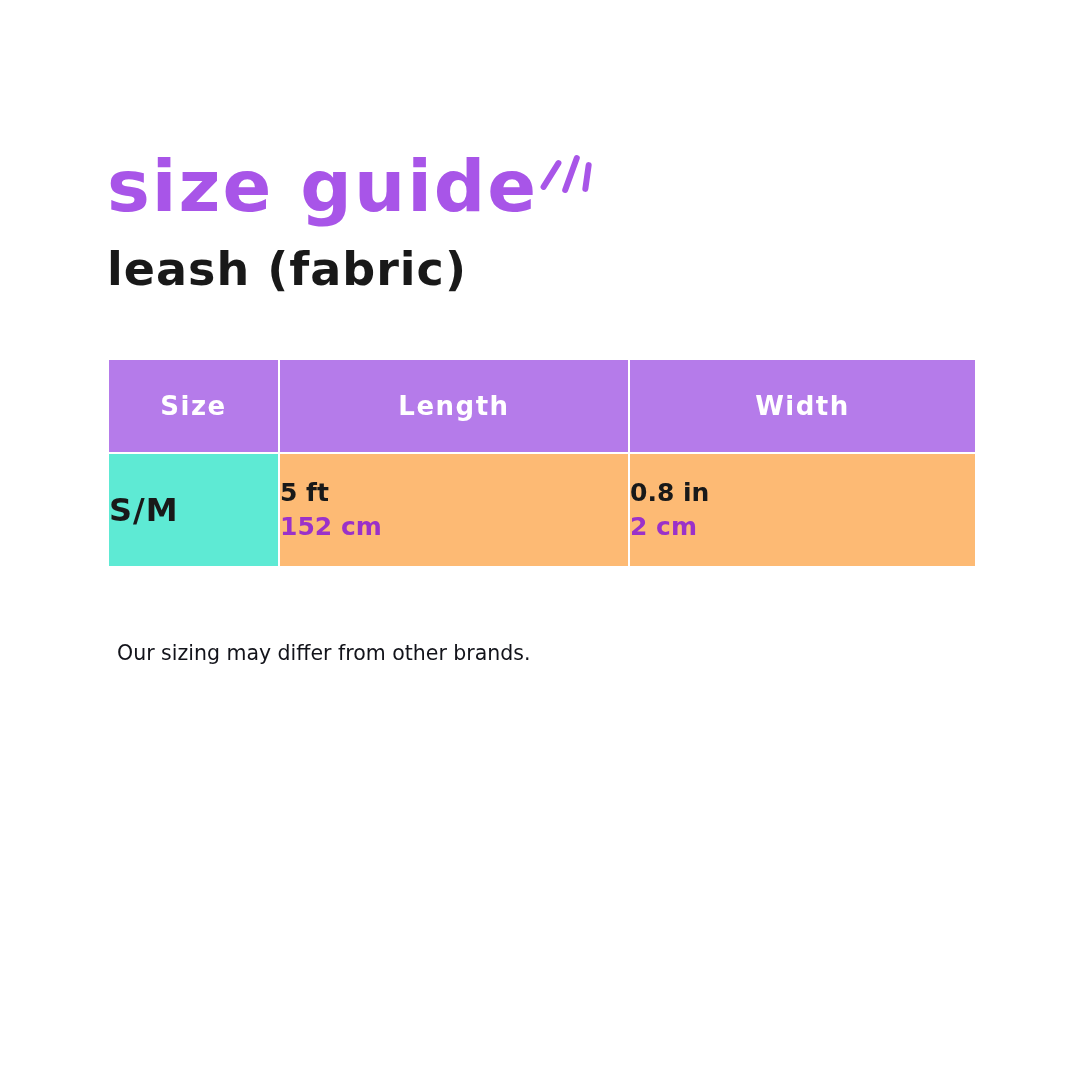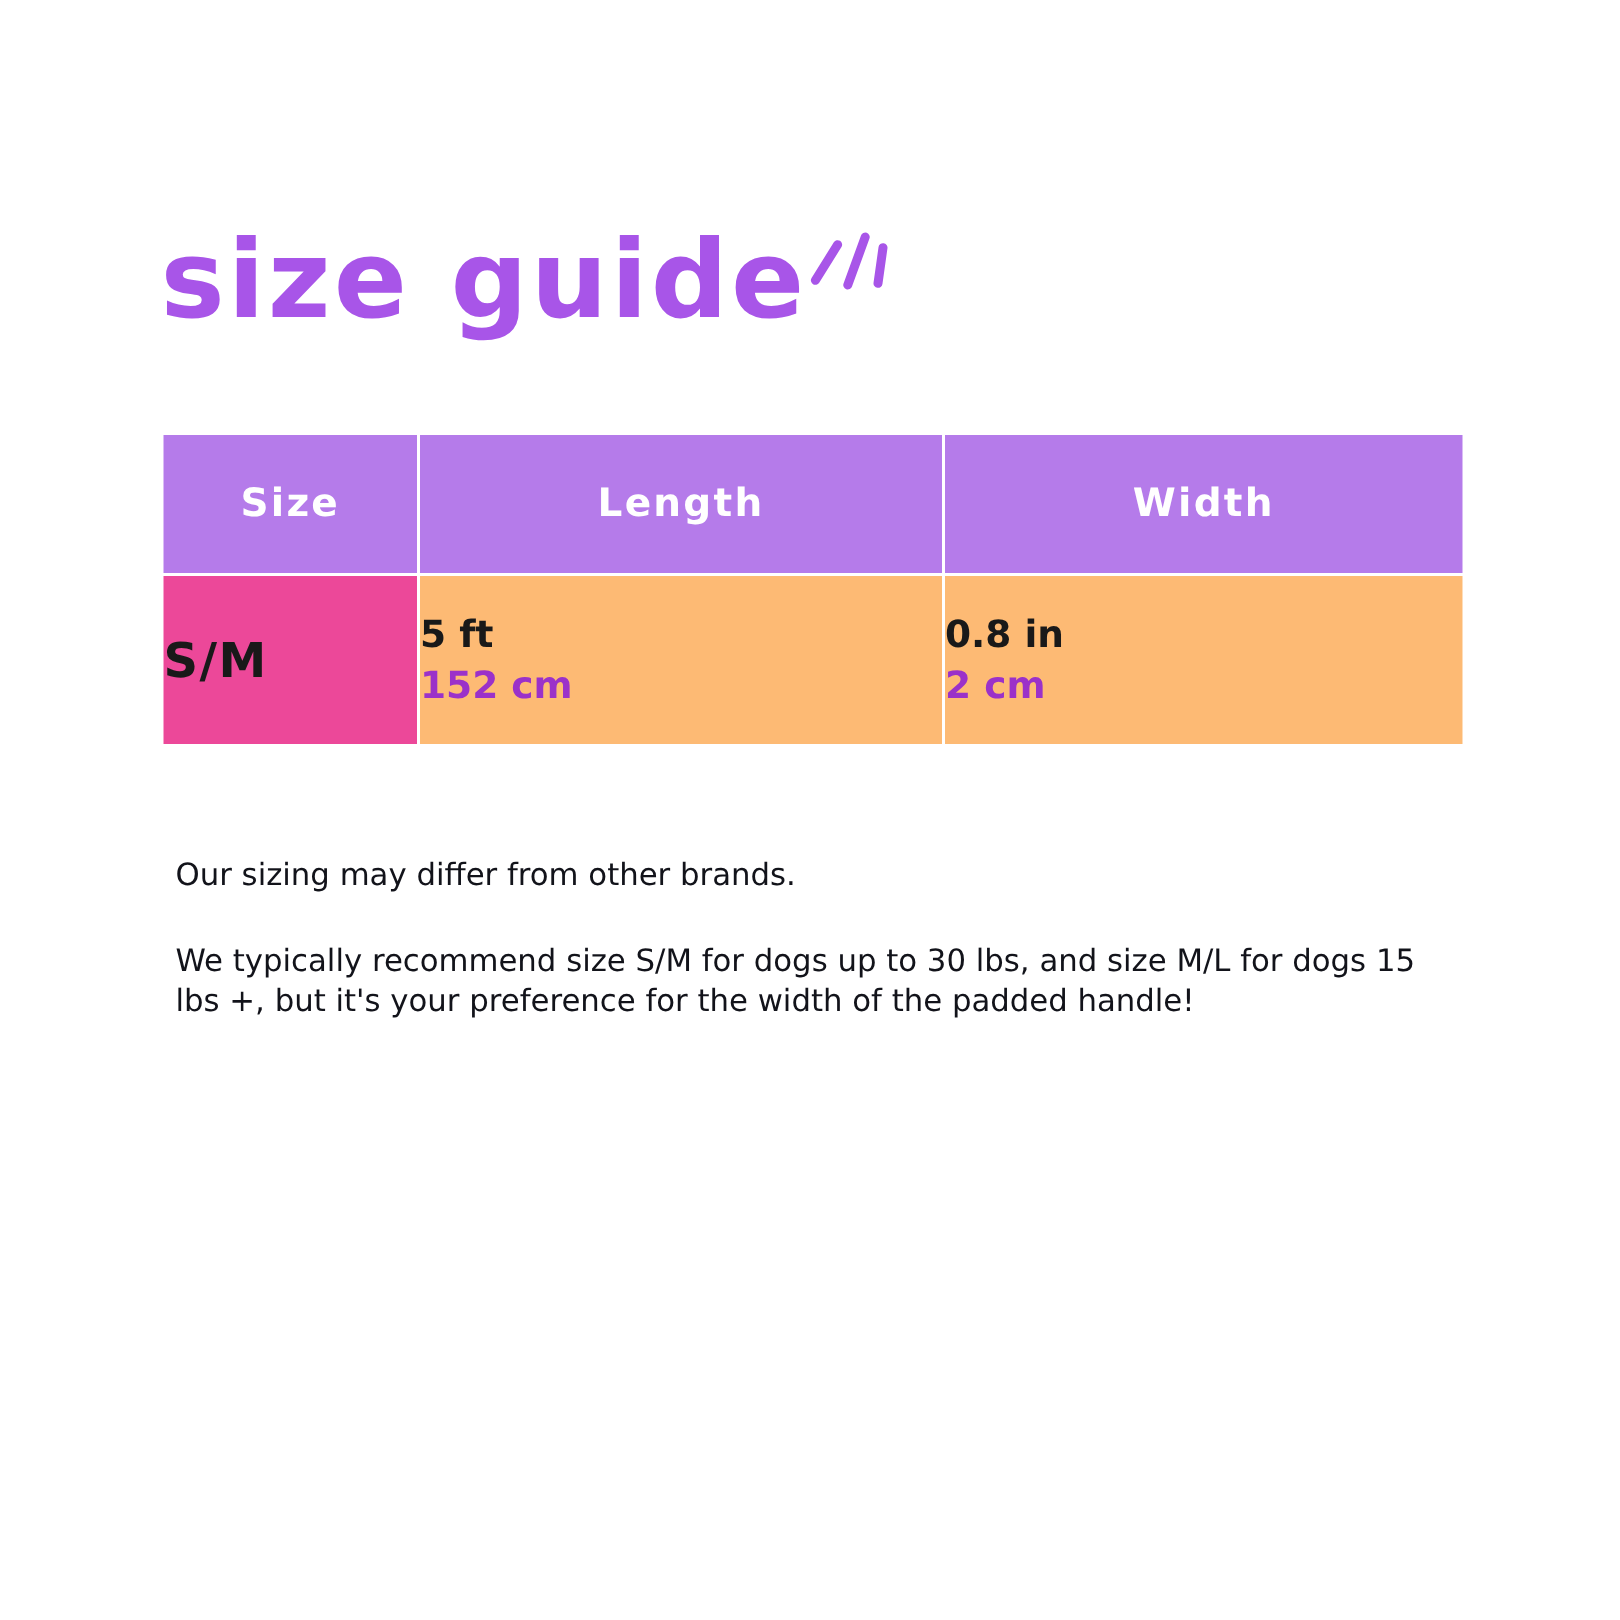--- a/index.html
+++ b/index.html
@@ -107,21 +107,21 @@
     font-weight: bold;
     font-size: 26px;
     letter-spacing: 1.5px;
   }
 
   tbody td {
     background: #fdba74;
     height: 112px;
   }
   tbody td.size-cell {
-    background: #ec4899;
+    background: #5eead4;
     font-family: "DejaVu Sans", "Liberation Sans", sans-serif;
     font-weight: bold;
     font-size: 32px;
     letter-spacing: 1px;
     color: #191919;
   }
   .val-imp {
     display: block;
     font-size: 25px;
     font-weight: bold;
@@ -156,20 +156,21 @@
 <div class="page">
 
   <div class="title-row">
     <h1 class="title">size guide</h1>
     <span class="sparkle">
       <span class="s1"></span>
       <span class="s2"></span>
       <span class="s3"></span>
     </span>
   </div>
+  <h2 class="subtitle">leash (fabric)</h2>
 
   <table class="size-table">
     <colgroup>
       <col class="c-size">
       <col class="c-len">
       <col class="c-wid">
     </colgroup>
     <thead>
       <tr>
         <th>Size</th>
@@ -187,16 +188,15 @@
         <td>
           <span class="val-imp">0.8 in</span>
           <span class="val-met">2 cm</span>
         </td>
       </tr>
     </tbody>
   </table>
 
   <div class="notes">
     <p>Our sizing may differ from other brands.</p>
-    <p>We typically recommend size S/M for dogs up to 30 lbs, and size M/L for dogs 15 lbs +, but it's your preference for the width of the padded handle!</p>
   </div>
 
 </div>
 
 </body></html>

